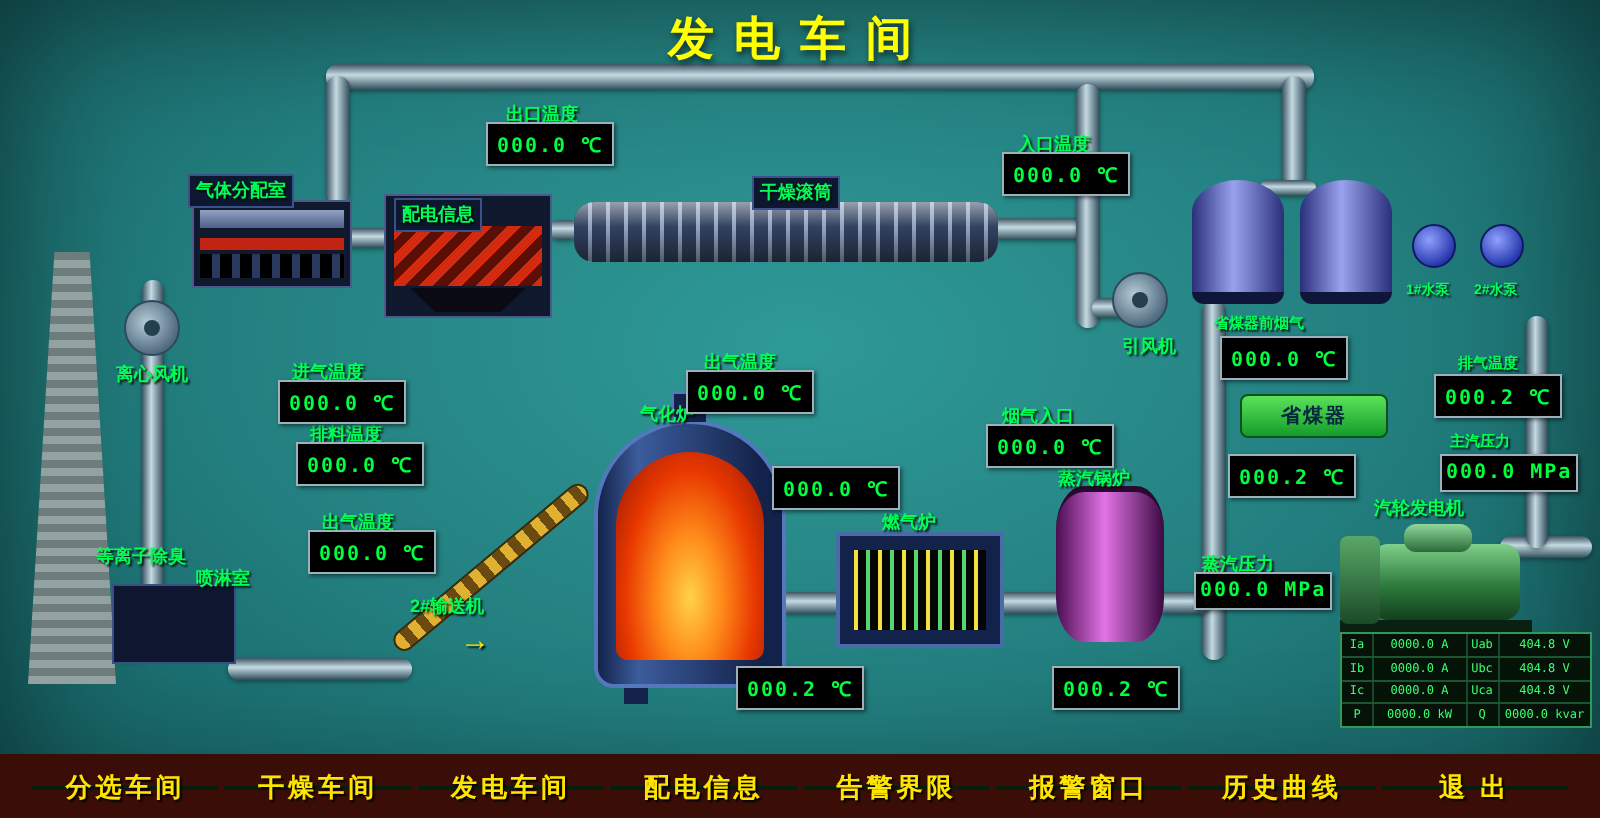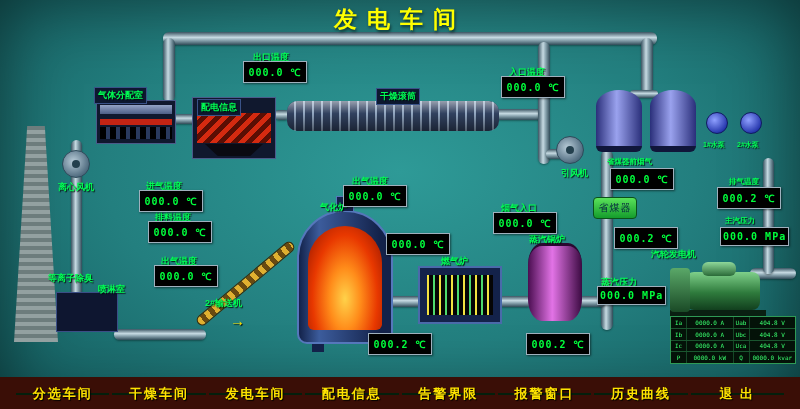--- a/index.html
+++ b/index.html
@@ -17,23 +17,23 @@
     text-shadow:1px 1px 1px rgba(0,10,5,.85);z-index:5}
   .lbl.chip{background:#0d1830;border:1px solid #3a5288;padding:1px 3px}
   .lbl.tiny{font-size:7px}
   .lbl.small{font-size:7.5px}
   .disp{position:absolute;background:#000;color:#00ff3c;border:1px solid #9fb0bd;
     font-family:"DejaVu Sans Mono",monospace;font-size:10px;font-weight:bold;text-align:center;
     padding:3px 2px;white-space:nowrap;z-index:6;letter-spacing:1px;min-width:64px;
     box-shadow:1px 1px 2px rgba(0,0,0,.5)}
   .biotext{position:absolute;inset:0;display:flex;align-items:center;justify-content:center;
     color:#f2f6ff;font-size:10px;font-weight:bold;letter-spacing:2px}
-  .ecobtn{position:absolute;left:593px;top:197px;width:44px;height:22px;z-index:6;cursor:pointer;
+  .ecobtn{position:absolute;left:620px;top:197px;width:74px;height:22px;z-index:6;cursor:pointer;
     background:linear-gradient(180deg,#5ae25a,#149c2c);border:1px solid #0a521a;border-radius:4px;
-    color:#06283f;font-size:10px;font-weight:normal;display:flex;align-items:center;justify-content:center;letter-spacing:1px}
+    color:#06283f;font-size:10px;font-weight:bold;display:flex;align-items:center;justify-content:center;letter-spacing:1px}
   .arrow{position:absolute;color:#ffe400;font-size:15px;font-weight:bold;z-index:4;text-shadow:1px 1px 1px #000}
   .genpanel{position:absolute;left:670px;top:316px;width:126px;height:48px;background:#041208;
     border:1px solid #2f9a55;z-index:6;display:flex;flex-direction:column}
   .gt-row{flex:1;display:flex;border-bottom:1px solid rgba(47,154,85,.5)}
   .gt-row:last-child{border-bottom:none}
   .gt-cell{flex:1;color:#39ff6e;font-size:6px;font-family:"DejaVu Sans Mono",monospace;
     display:flex;align-items:center;justify-content:center;border-right:1px solid rgba(47,154,85,.4);
     white-space:nowrap;overflow:hidden}
   .gt-cell:last-child{border-right:none}
   .gt-cell:nth-child(1),.gt-cell:nth-child(3){flex:0 0 16px}
@@ -156,21 +156,21 @@
   <div class="lbl" style="left:98px;top:283px">喷淋室</div>
   <div class="lbl" style="left:352px;top:175px">出气温度</div>
   <div class="lbl" style="left:320px;top:201px">气化炉</div>
   <div class="lbl" style="left:441px;top:255px">燃气炉</div>
   <div class="lbl" style="left:205px;top:297px">2#输送机</div>
   <div class="lbl" style="left:501px;top:202px">烟气入口</div>
   <div class="lbl" style="left:529px;top:233px">蒸汽锅炉</div>
   <div class="lbl" style="left:561px;top:167px">引风机</div>
   <div class="lbl small" style="left:607px;top:157px">省煤器前烟气</div>
   <div class="lbl" style="left:601px;top:276px">蒸汽压力</div>
-  <div class="lbl" style="left:651px;top:248px">汽轮发电机</div>
+  <div class="lbl" style="left:687px;top:248px">汽轮发电机</div>
   <div class="lbl tiny" style="left:703px;top:140px">1#水泵</div>
   <div class="lbl tiny" style="left:737px;top:140px">2#水泵</div>
   <div class="lbl small" style="left:729px;top:177px">排气温度</div>
   <div class="lbl small" style="left:725px;top:216px">主汽压力</div>
 
   <div class="disp" style="left:243px;top:61px">000.0 ℃</div>
   <div class="disp" style="left:501px;top:76px">000.0 ℃</div>
   <div class="disp" style="left:139px;top:190px">000.0 ℃</div>
   <div class="disp" style="left:148px;top:221px">000.0 ℃</div>
   <div class="disp" style="left:154px;top:265px">000.0 ℃</div>

